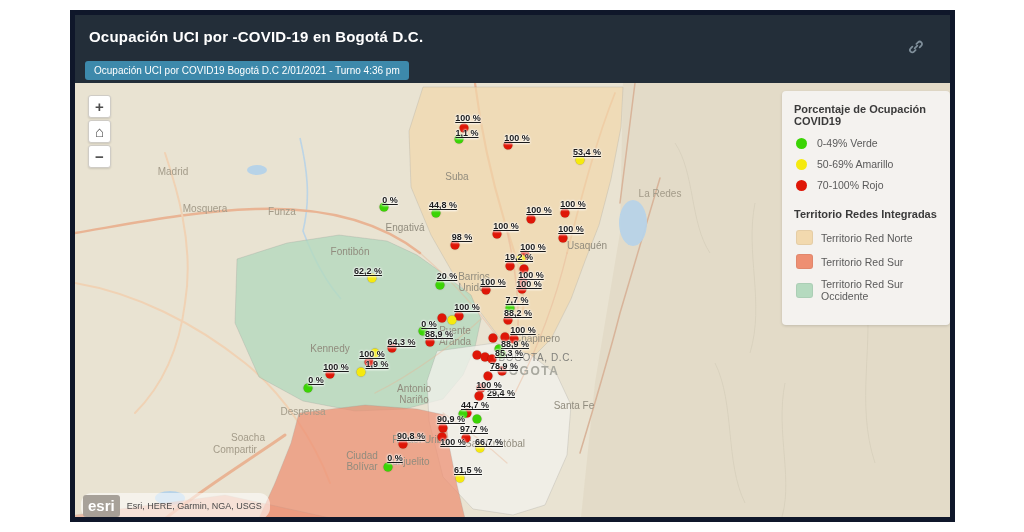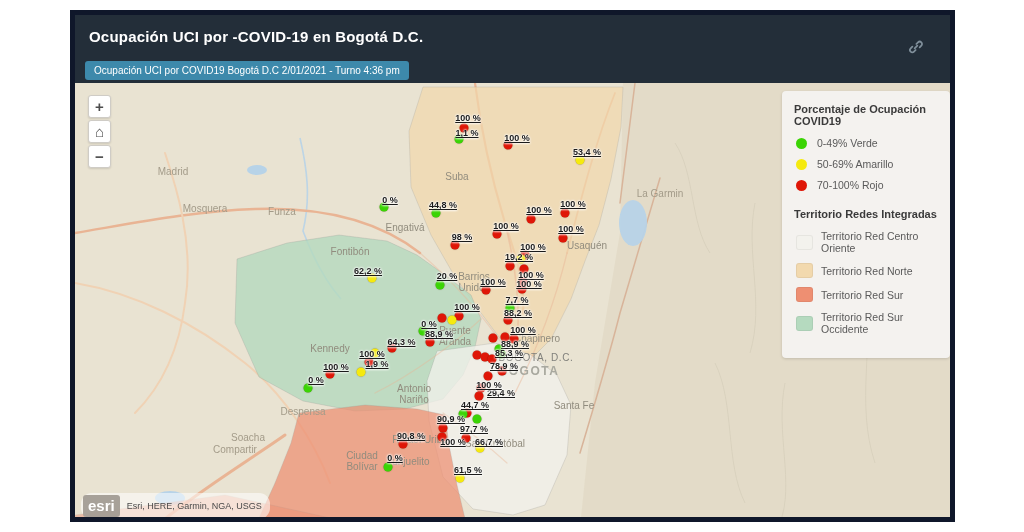--- a/index.html
+++ b/index.html
@@ -106,21 +106,21 @@
     </svg>
 
     <div id="places">
         <div class="place town" style="left: 98px; top: 88px;">Madrid</div>
         <div class="place town" style="left: 130px; top: 125px;">Mosquera</div>
         <div class="place town" style="left: 207px; top: 128px;">Funza</div>
         <div class="place loc" style="left: 382px; top: 93px;">Suba</div>
         <div class="place loc" style="left: 330px; top: 144px;">Engativá</div>
         <div class="place loc" style="left: 275px; top: 168px;">Fontibón</div>
         <div class="place loc" style="left: 512px; top: 162px;">Usaquén</div>
-        <div class="place town" style="left: 585px; top: 110px;">La Garmin</div>
+        <div class="place town" style="left: 585px; top: 110px;">La Redes</div>
         <div class="place loc" style="left: 399px; top: 199px;">Barrios
 Unidos</div>
         <div class="place loc" style="left: 255px; top: 265px;">Kennedy</div>
         <div class="place loc" style="left: 380px; top: 253px;">Puente
 Aranda</div>
         <div class="place loc" style="left: 339px; top: 311px;">Antonio
 Nariño</div>
         <div class="place loc" style="left: 455px; top: 322px; margin-left: 44px;">Santa Fe</div>
         <div class="place loc" style="left: 462px; top: 255px;">Chapinero</div>
         <div class="place city" style="left: 461px; top: 274px;">BOGOTA, D.C.</div>
@@ -255,24 +255,20 @@
           </div>
           <div class="lrow">
             <span class="circ" style="background: rgb(223, 22, 7);"></span>
             <span class="ltext">70-100% Rojo</span>
           </div>
         </div>
       <div class="lspace"></div>
       <div class="ltitle">Territorio Redes Integradas</div>
       <div id="terr-items">
           <div class="lrow">
-            <span class="sw" style="background: rgb(243, 242, 237);"></span>
-            <span class="ltext">Territorio Red Centro Oriente</span>
-          </div>
-          <div class="lrow">
             <span class="sw" style="background: rgb(242, 217, 174);"></span>
             <span class="ltext">Territorio Red Norte</span>
           </div>
           <div class="lrow">
             <span class="sw" style="background: rgb(238, 143, 114);"></span>
             <span class="ltext">Territorio Red Sur</span>
           </div>
           <div class="lrow">
             <span class="sw" style="background: rgb(181, 218, 191);"></span>
             <span class="ltext">Territorio Red Sur Occidente</span>

